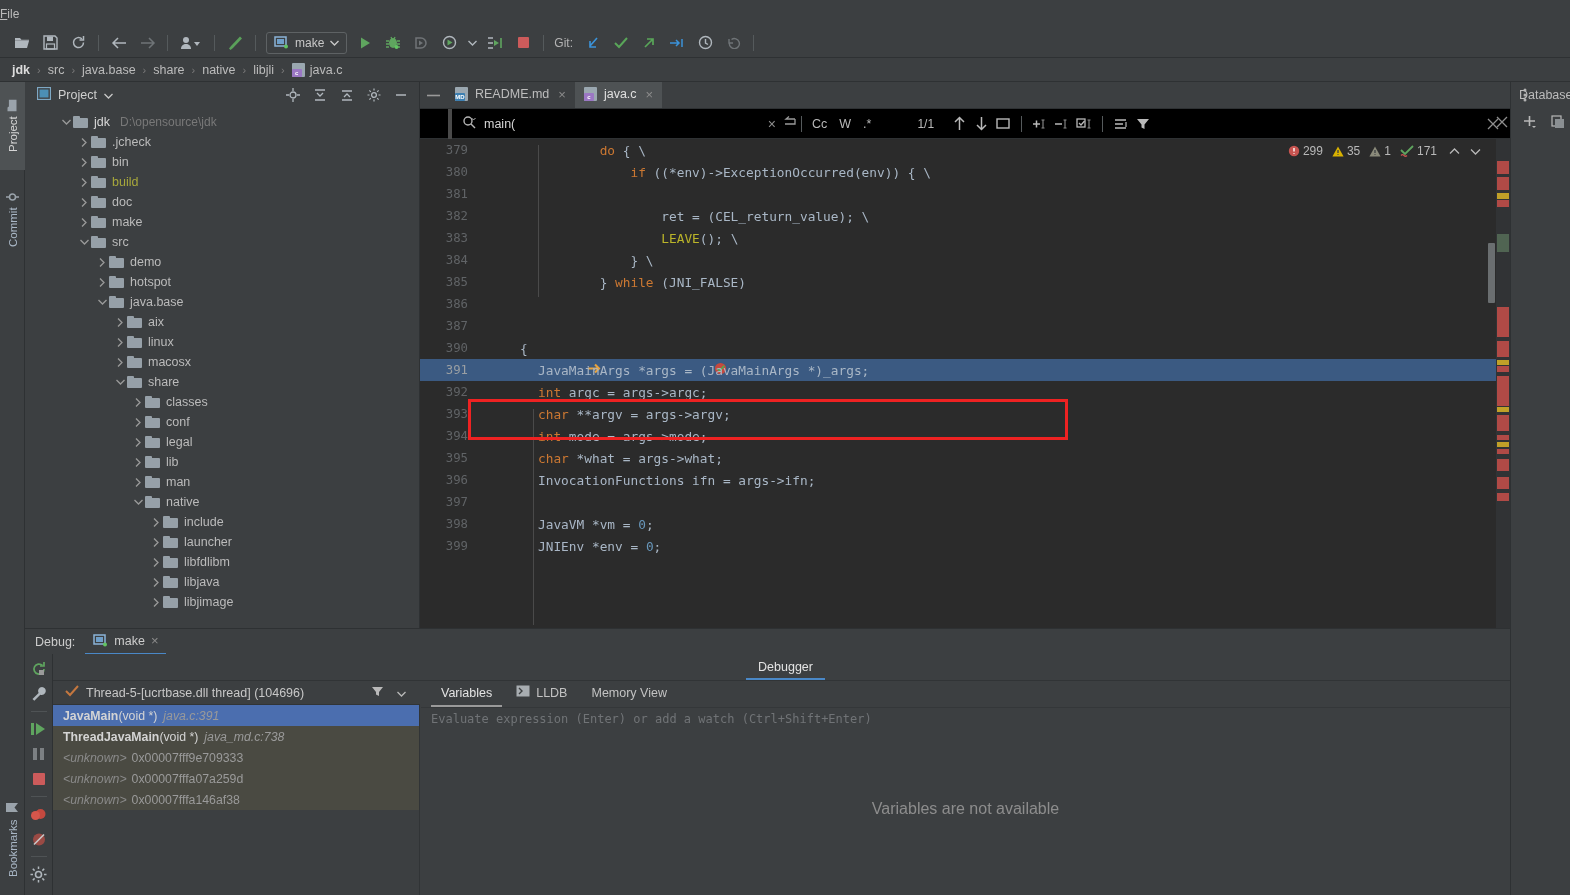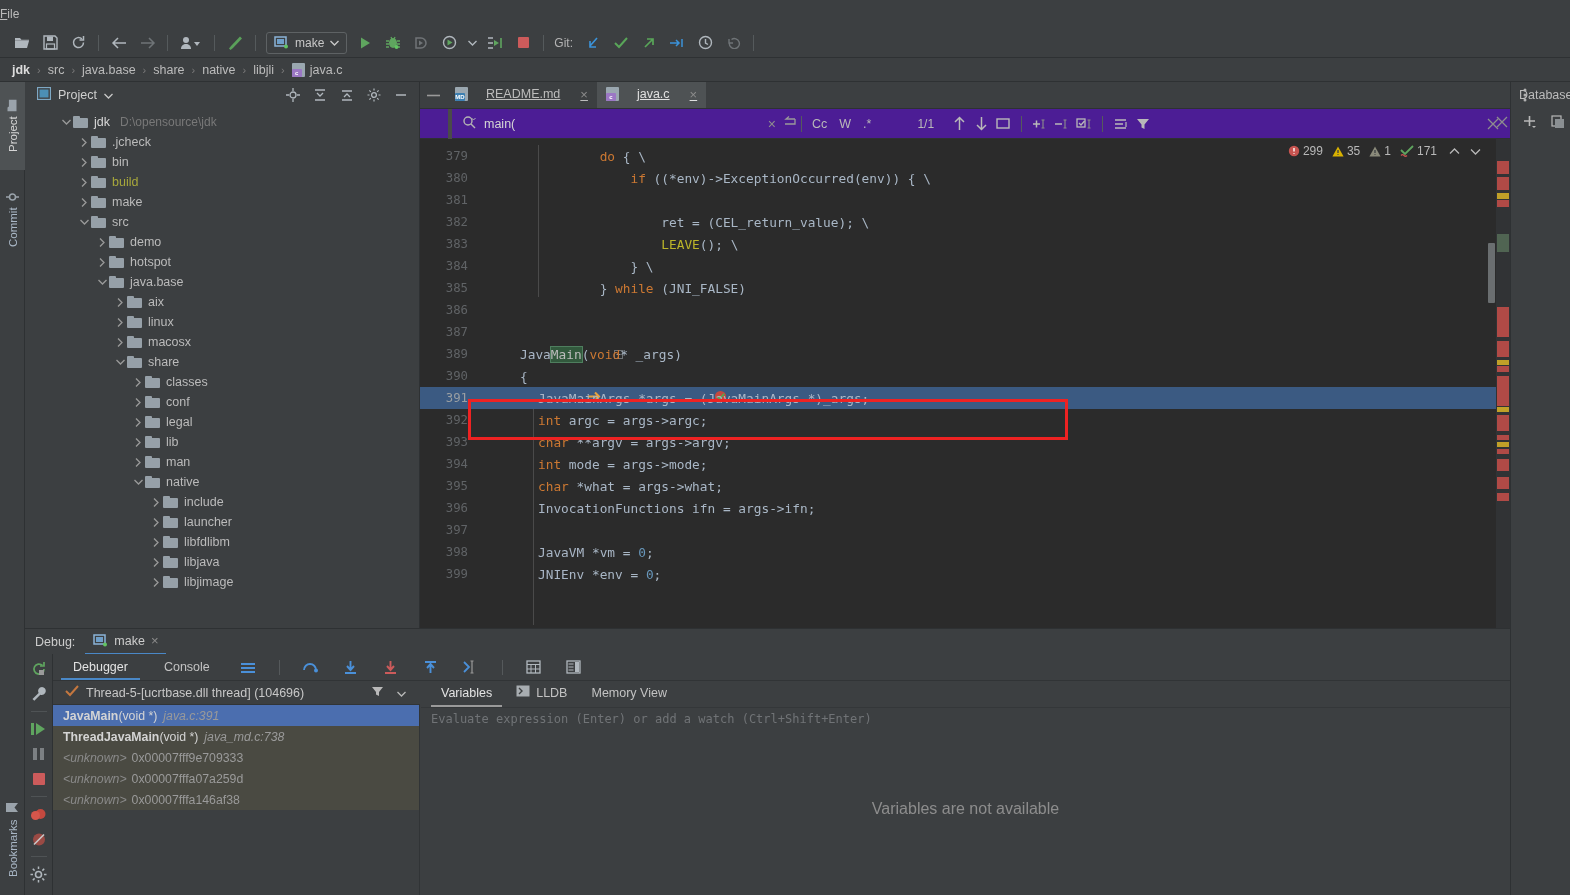--- a/index.html
+++ b/index.html
@@ -104,39 +104,39 @@
   }
   .tabbar {
     height: 27px; background: #3c3f41; display: flex; align-items: stretch;
     border-bottom: 1px solid #2e3133;
   }
   .tab-collapse {
     width: 26px; display: flex; align-items: center; justify-content: center;
     color: #9a9a9a;
   }
   .etab {
-    display: flex; align-items: center; gap: 18px; padding: 0 9px;
-    font-size: 12.5px; color: #bdbdbd; cursor: default; border-bottom: 2px solid transparent; text-decoration: underline;
+    display: flex; align-items: center; gap: 7px; padding: 0 9px;
+    font-size: 12.5px; color: #bdbdbd; cursor: default; border-bottom: 2px solid transparent;
   }
   .etab.active { background: #4e5254; color: #e0e0e0; }
   .etab .x { color: #8c8c8c; font-size: 13px; margin-left: 2px; }
   .file-ico {
     width: 13px; height: 14px; position: relative; flex: none;
   }
   .file-ico .body {
     position: absolute; inset: 0; background: #9aa7b0; border-radius: 1px;
   }
   .file-ico .badge {
     position: absolute; left: 0; bottom: 0; width: 10px; height: 8px;
     font-size: 6px; font-weight: bold; color: #fff; display: flex;
     align-items: center; justify-content: center; border-radius: 1px;
   }
 
   .searchbar {
-    height: 30px; background: #4c1d95; display: flex; align-items: center;
+    height: 30px; background: #000000; display: flex; align-items: center;
     border-bottom: 1px solid #2e3133; position: relative;
   }
   .sb-field {
     display: flex; align-items: center; gap: 7px; margin-left: 42px;
     width: 335px; height: 22px; color: #c8c8c8;
   }
   .sb-input { font-size: 12.5px; color: #d4d4d4; flex: 1; }
   .sb-opt {
     font-size: 12.5px; color: #b9b9b9; padding: 0 6px; cursor: default;
   }
@@ -234,20 +234,21 @@
   .ds-btn { width: 22px; height: 22px; display: flex; align-items: center; justify-content: center; }
   .ds-sep { width: 16px; height: 1px; background: #4f5355; margin: 3px 0; }
 
   .debug-body {
     position: absolute; top: 654px; left: 53px; width: 1457px; height: 241px;
     background: #3c3f41;
   }
   .dbg-tabrow {
     height: 27px; display: flex; align-items: center; gap: 12px; padding-left: 8px;
     border-bottom: 1px solid #313436;
+    flex-direction: column;
   }
   .dbg-tab {
     padding: 0 12px; height: 26px; line-height: 26px; font-size: 12.5px;
     color: #c3c3c3; border-bottom: 2px solid transparent;
   }
   .dbg-tab.active { color: #e3e3e3; border-bottom-color: #4a88c7; }
 
   .thread-row {
     height: 24px; display: flex; align-items: center; gap: 7px; padding-left: 12px;
     font-size: 12.5px; color: #c8c8c8; border-bottom: 1px solid #313436;
@@ -565,20 +566,29 @@
           <span class="folder-ico"></span>
           <span style="color: rgb(168, 168, 60);">build</span>
         </div>
         <div class="tnode" style="padding-left: 52px;">
           <span class="arrow">
             <svg width="6" height="9" viewBox="0 0 6 9">
               <path d="M1 0.5l4 4-4 4" fill="none" stroke="#9a9a9a" stroke-width="1.3"></path>
             </svg>
           </span>
           <span class="folder-ico"></span>
+          <span>doc</span>
+        </div>
+        <div class="tnode" style="padding-left: 52px;">
+          <span class="arrow">
+            <svg width="6" height="9" viewBox="0 0 6 9">
+              <path d="M1 0.5l4 4-4 4" fill="none" stroke="#9a9a9a" stroke-width="1.3"></path>
+            </svg>
+          </span>
+          <span class="folder-ico"></span>
           <span>make</span>
         </div>
         <div class="tnode" style="padding-left: 52px;">
           <span class="arrow">
             <svg width="9" height="6" viewBox="0 0 9 6">
               <path d="M0.5 1l4 4 4-4" fill="none" stroke="#9a9a9a" stroke-width="1.3"></path>
             </svg>
           </span>
           <span class="folder-ico"></span>
           <span>src</span>
@@ -887,21 +897,21 @@
               <path d="M1 5.5L5.5 1 10 5.5" fill="none" stroke="#b8b8b8" stroke-width="1.3"></path>
             </svg>
         </span>
         <span style="padding:0 3px">
           <svg width="11" height="7" viewBox="0 0 11 7">
               <path d="M1 1.5L5.5 6 10 1.5" fill="none" stroke="#b8b8b8" stroke-width="1.3"></path>
             </svg>
         </span>
       </div>
 
-      <div style="padding-top:6px">
+      <div style="">
         <div class="code-line">
           <span class="lnum">379</span>
           <span class="gutter-mark"></span>
           <span class="code-text"><span class="pln">        </span><span class="kw">do</span><span class="pln"> { \</span></span>
         </div>
         <div class="code-line">
           <span class="lnum">380</span>
           <span class="gutter-mark"></span>
           <span class="code-text"><span class="pln">            </span><span class="kw">if</span><span class="pln"> ((*env)-&gt;ExceptionOccurred(env)) { \</span></span>
         </div>
@@ -931,32 +941,20 @@
         </div>
         <div class="code-line">
           <span class="lnum">386</span>
           <span class="gutter-mark"></span>
           <span class="code-text"></span>
         </div>
         <div class="code-line">
           <span class="lnum">387</span>
           <span class="gutter-mark"></span>
           <span class="code-text"></span>
-        </div>
-        <div class="code-line">
-          <span class="lnum">389</span>
-          <span class="gutter-mark">
-            <span style="margin-left:26px">
-              <svg width="9" height="9" viewBox="0 0 9 9">
-                  <rect x="0.5" y="0.5" width="8" height="8" fill="none" stroke="#6f7375"></rect>
-                  <path d="M2.5 4.5h4" stroke="#9a9a9a"></path>
-                </svg>
-            </span>
-          </span>
-          <span class="code-text" style="padding-left:0"><span class="def">Java</span><span class="hit">Main</span><span class="def">(</span><span class="kw">void</span><span class="pln">* _args)</span></span>
         </div>
         <div class="code-line">
           <span class="lnum">390</span>
           <span class="gutter-mark"></span>
           <span class="code-text" style="padding-left:0"><span class="pln">{</span></span>
         </div>
 
         <div class="code-line hl-line">
           <span class="lnum">391</span>
           <span class="gutter-mark">

